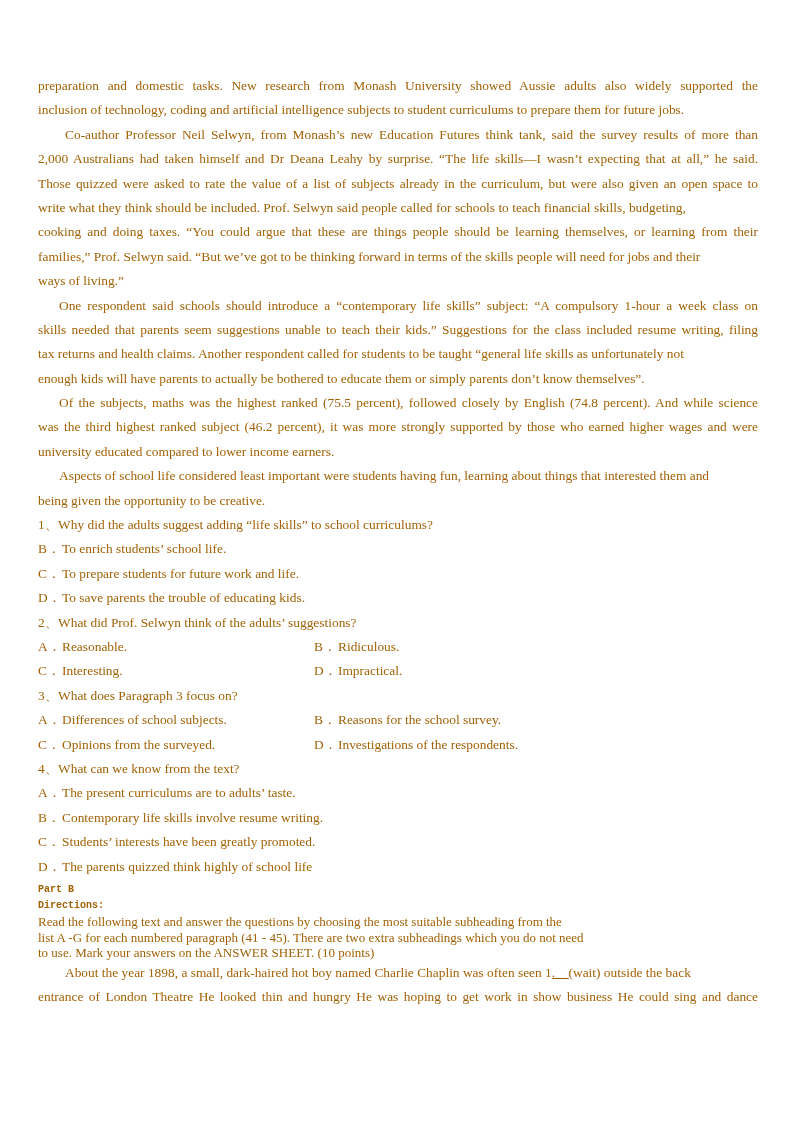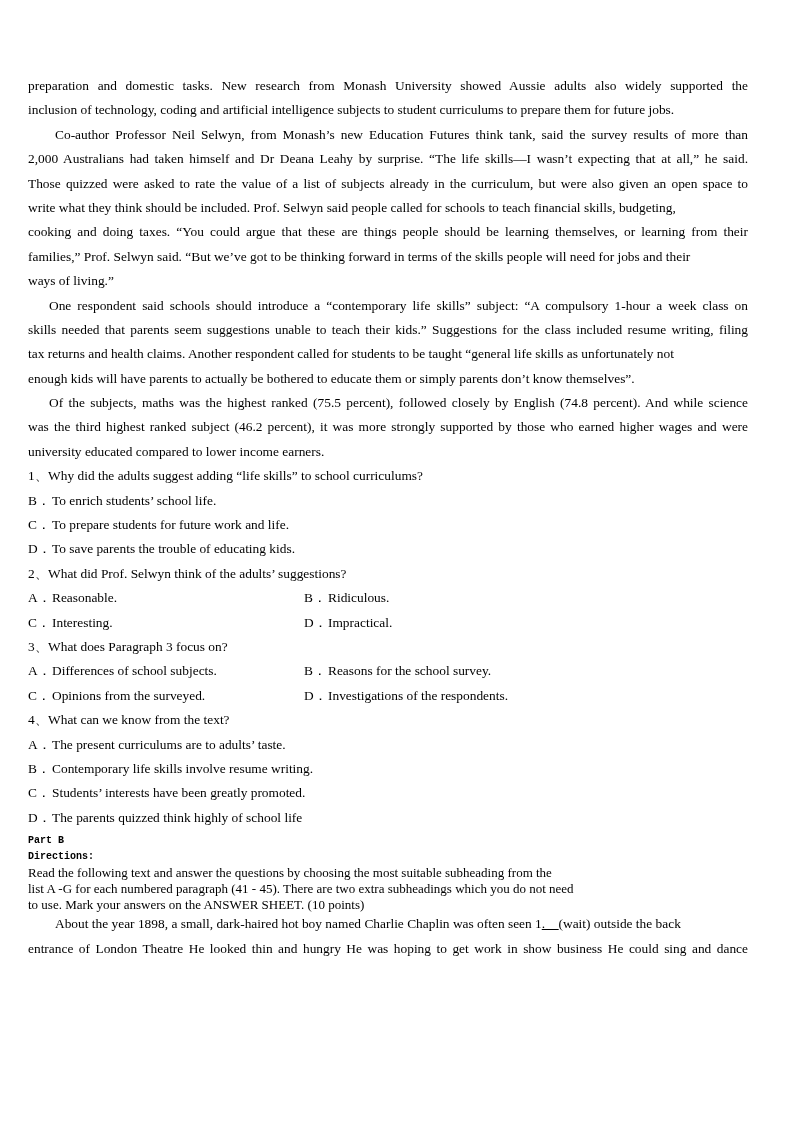--- a/index.html
+++ b/index.html
@@ -1,17 +1,17 @@
 <!DOCTYPE html>
 <html><head>
 <meta charset="utf-8">
 <style>
   html, body { margin: 0; padding: 0; background: #ffffff; }
   body { width: 794px; height: 1123px; position: relative; overflow: hidden; }
-  .page { position: absolute; left: 28px; top: 74px; width: 720px; color: #000000; }
+  .page { position: absolute; left: 38px; top: 74px; width: 720px; color: #a16207; }
   .serif { font-family: "Liberation Serif", "DejaVu Serif", serif; font-size: 13.4px; }
   .line { height: 24.4px; line-height: 24.4px; white-space: nowrap; }
   .indent1 { padding-left: 27px; }
   .indent2 { padding-left: 21px; }
   .just { text-align: justify; text-align-last: justify; }
   .opt-label { display: inline-block; width: 24px; }
   .two-col { display: flex; }
   .two-col .col { width: 276px; }
   .mono { font-family: Liberation Serif, serif; font-size: 13px; line-height: 15.7px; white-space: nowrap; }
   .mono-head { font-family: "Liberation Mono", "DejaVu Sans Mono", monospace; font-size: 10px; font-weight: bold; line-height: 16px; }
@@ -44,20 +44,24 @@
     <div class="line">tax returns and health claims. Another respondent called for students to be taught “general life skills as unfortunately not</div>
     <div class="line">enough kids will have parents to actually be bothered to educate them or simply parents don’t know themselves”.</div>
   </div>
 
   <div>
     <div class="line just indent2">Of the subjects, maths was the highest ranked (75.5 percent), followed closely by English (74.8 percent). And while science</div>
     <div class="line just">was the third highest ranked subject (46.2 percent), it was more strongly supported by those who earned higher wages and were</div>
     <div class="line">university educated compared to lower income earners.</div>
   </div>
 
+  <div>
+    <div class="line indent2">Aspects of school life considered least important were students having fun, learning about things that interested them and</div>
+    <div class="line">being given the opportunity to be creative.</div>
+  </div>
 
   <div>
     <div class="line">
       <span>1、</span><span>Why did the adults suggest adding “life skills” to school curriculums?</span>
     </div>
     <div class="line"><span class="opt-label">B．</span><span>To enrich students’ school life.</span></div>
     <div class="line"><span class="opt-label">C．</span><span>To prepare students for future work and life.</span></div>
     <div class="line"><span class="opt-label">D．</span><span>To save parents the trouble of educating kids.</span></div>
   </div>
 

